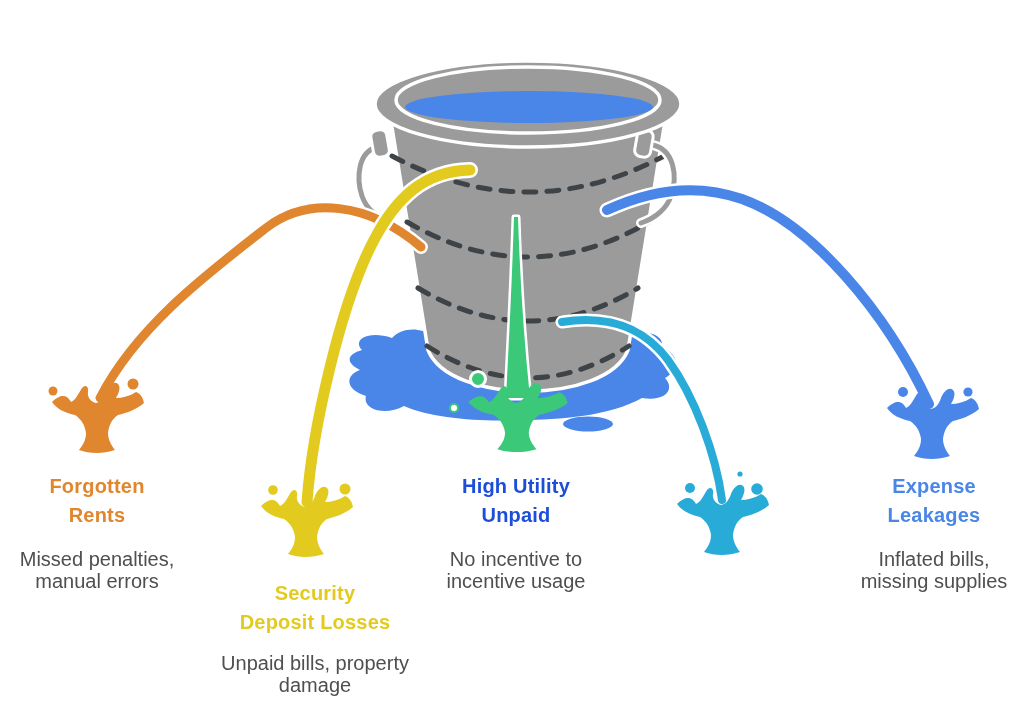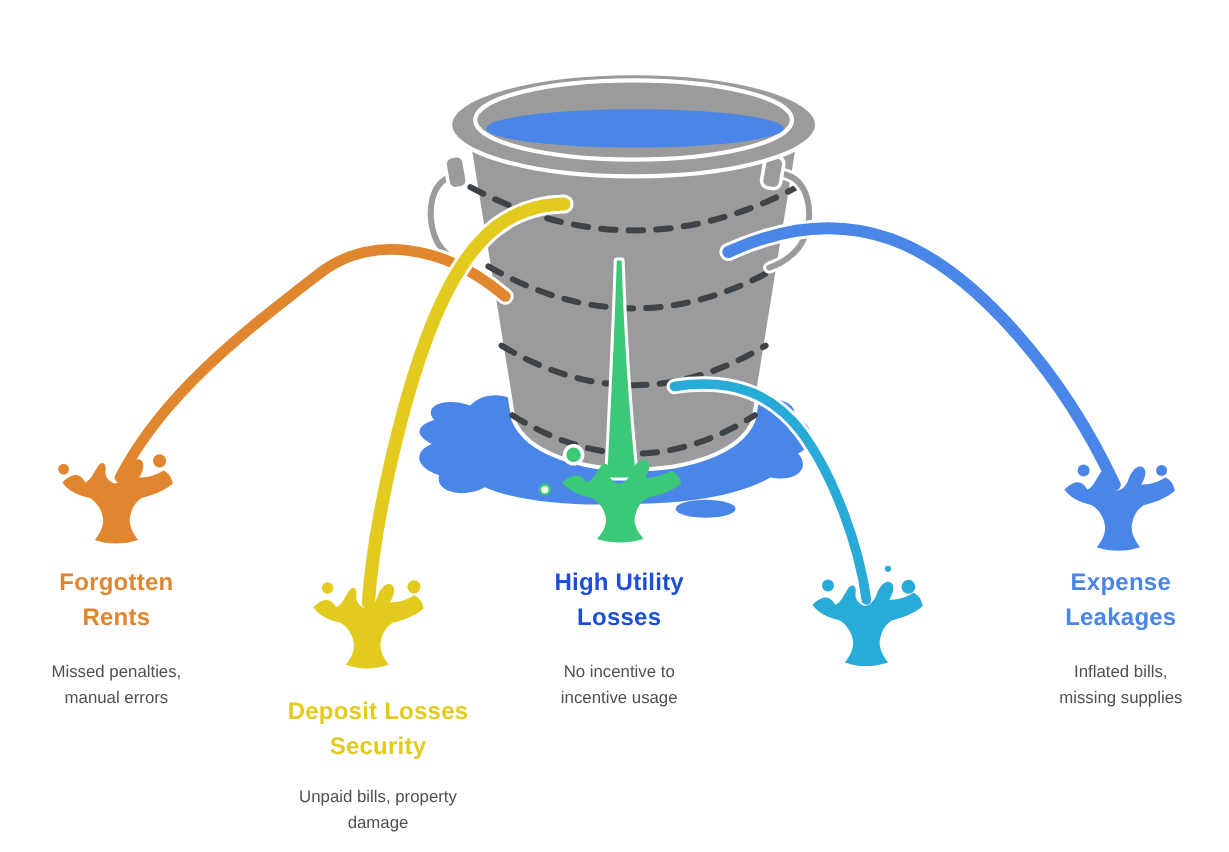--- a/index.html
+++ b/index.html
@@ -6,21 +6,21 @@
   .stage{
     position:relative;
     width:1024px;height:710px;
     overflow:hidden;
     background:#ffffff;
     font-family:"Liberation Sans", sans-serif;
   }
   .stage svg{position:absolute;left:0;top:0;}
   .leak-label{position:absolute;text-align:center;}
   .leak-title{font-weight:bold;font-size:20px;line-height:29px;letter-spacing:.2px;}
-  .leak-desc{position:absolute;text-align:center;font-size:14px;line-height:22px;color:#4F4F4F;}
+  .leak-desc{position:absolute;text-align:center;font-size:20px;line-height:22px;color:#4F4F4F;}
 </style>
 </head>
 <body>
 
 <div class="stage">
 
   <svg width="1024" height="710" viewBox="0 0 1024 710">
     <defs>
       <path id="splash-shape" d="
         M -46 -6
@@ -132,31 +132,31 @@
   <div class="leak-label leak-title" style="left: 2px; top: 472px; width: 190px; color: rgb(224, 134, 46);">
     <div>Forgotten</div>
     <div>Rents</div>
   </div>
   <div class="leak-desc" style="left:2px;top:548px;width:190px;">
     <div>Missed penalties,</div>
     <div>manual errors</div>
   </div>
 
   <div class="leak-label leak-title" style="left: 195px; top: 579px; width: 240px; color: rgb(226, 203, 30);">
+    <div>Security</div>
     <div>Deposit Losses</div>
-    <div>Security</div>
   </div>
   <div class="leak-desc" style="left:195px;top:652px;width:240px;">
     <div>Unpaid bills, property</div>
     <div>damage</div>
   </div>
 
   <div class="leak-label leak-title" style="left: 421px; top: 472px; width: 190px; color: #1d4ed8;">
     <div>High Utility</div>
-    <div>Losses</div>
+    <div>Unpaid</div>
   </div>
   <div class="leak-desc" style="left:421px;top:548px;width:190px;">
     <div>No incentive to</div>
     <div>incentive usage</div>
   </div>
 
 
   <div class="leak-label leak-title" style="left: 839px; top: 472px; width: 190px; color: rgb(74, 134, 232);">
     <div>Expense</div>
     <div>Leakages</div>

